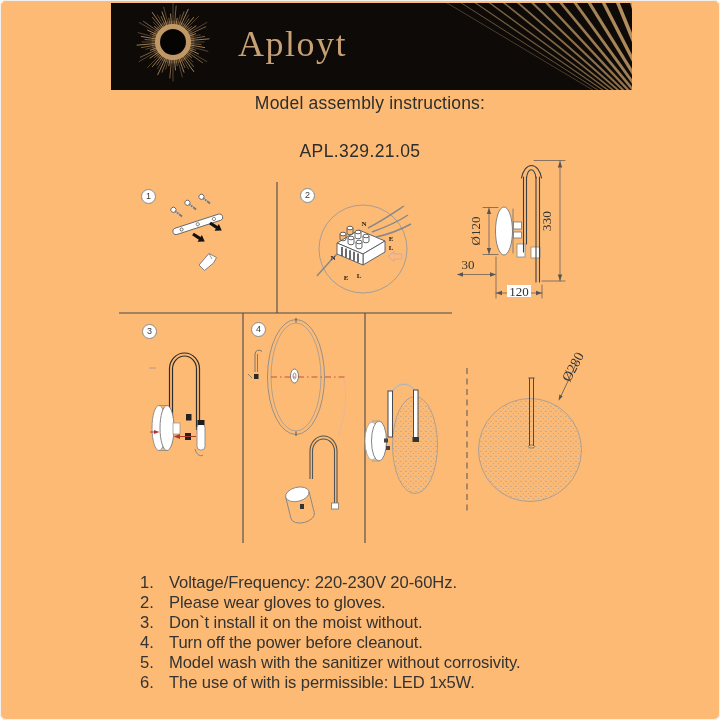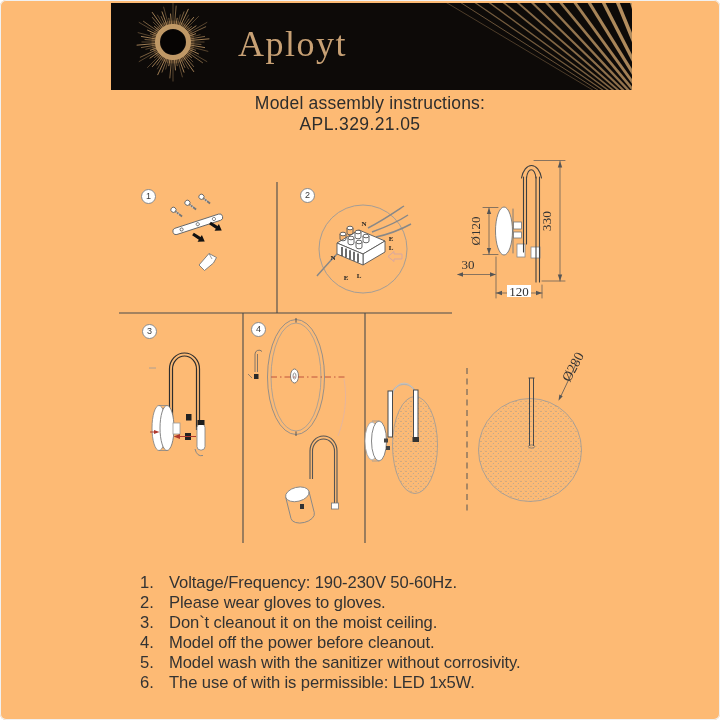--- a/index.html
+++ b/index.html
@@ -3,21 +3,21 @@
 <meta charset="utf-8">
 <style>
   html,body{margin:0;padding:0;background:#ffffff;}
   .page{position:relative;width:720px;height:720px;background:#fdba74;overflow:hidden;
         font-family:"Liberation Sans",sans-serif;box-shadow:inset 0 0 0 1px #f1f1f1;border-radius:6px;}
   
   .header-svg{position:absolute;left:111px;top:3px;width:521px;height:87px;display:block;}
   
   .title-block{position:absolute;left:0;top:93px;width:720px;text-align:center;color:#2d2d2d;}
   .title-line{font-size:17.5px;line-height:21px;font-weight:500;letter-spacing:.2px;padding-left:20px;}
-  .model-line{font-size:17.5px;line-height:21px;font-weight:500;letter-spacing:.4px;}
+  .model-line{font-size:17.5px;line-height:21px;font-weight:500;letter-spacing:.4px;margin-top:27px;}
   
   .draw-svg{position:absolute;left:0;top:0;width:720px;height:720px;display:block;}
   
   .stepnum{position:absolute;width:13px;height:13px;border:1px solid #8a8a8a;border-radius:50%;
            font-size:9px;line-height:13px;text-align:center;color:#3a3a3a;background:#fff;}
   
   .instructions{position:absolute;left:140px;top:573px;width:560px;color:#333;}
   .li-row{display:flex;line-height:20px;font-size:16.6px;font-weight:500;letter-spacing:-.1px;}
   .li-num{width:29px;flex:0 0 29px;}
   .li-txt{flex:1;}
@@ -350,33 +350,33 @@
   </svg>
 
   <div class="stepnum" style="left:141px;top:189px;">1</div>
   <div class="stepnum" style="left:300px;top:188px;">2</div>
   <div class="stepnum" style="left:142px;top:324px;">3</div>
   <div class="stepnum" style="left:251px;top:322px;">4</div>
 
   <div class="instructions">
     <div class="li-row">
       <span class="li-num">1.</span>
-      <span class="li-txt">Voltage/Frequency: 190-230V 50-60Hz.</span>
+      <span class="li-txt">Voltage/Frequency: 220-230V 20-60Hz.</span>
     </div>
     <div class="li-row">
       <span class="li-num">2.</span>
       <span class="li-txt">Please wear gloves to gloves.</span>
     </div>
     <div class="li-row">
       <span class="li-num">3.</span>
-      <span class="li-txt">Don`t cleanout it on the moist ceiling.</span>
+      <span class="li-txt">Don`t install it on the moist without.</span>
     </div>
     <div class="li-row">
       <span class="li-num">4.</span>
-      <span class="li-txt">Model off the power before cleanout.</span>
+      <span class="li-txt">Turn off the power before cleanout.</span>
     </div>
     <div class="li-row">
       <span class="li-num">5.</span>
       <span class="li-txt">Model wash with the sanitizer without corrosivity.</span>
     </div>
     <div class="li-row">
       <span class="li-num">6.</span>
       <span class="li-txt">The use of with is permissible: LED 1x5W.</span>
     </div>
   </div>

